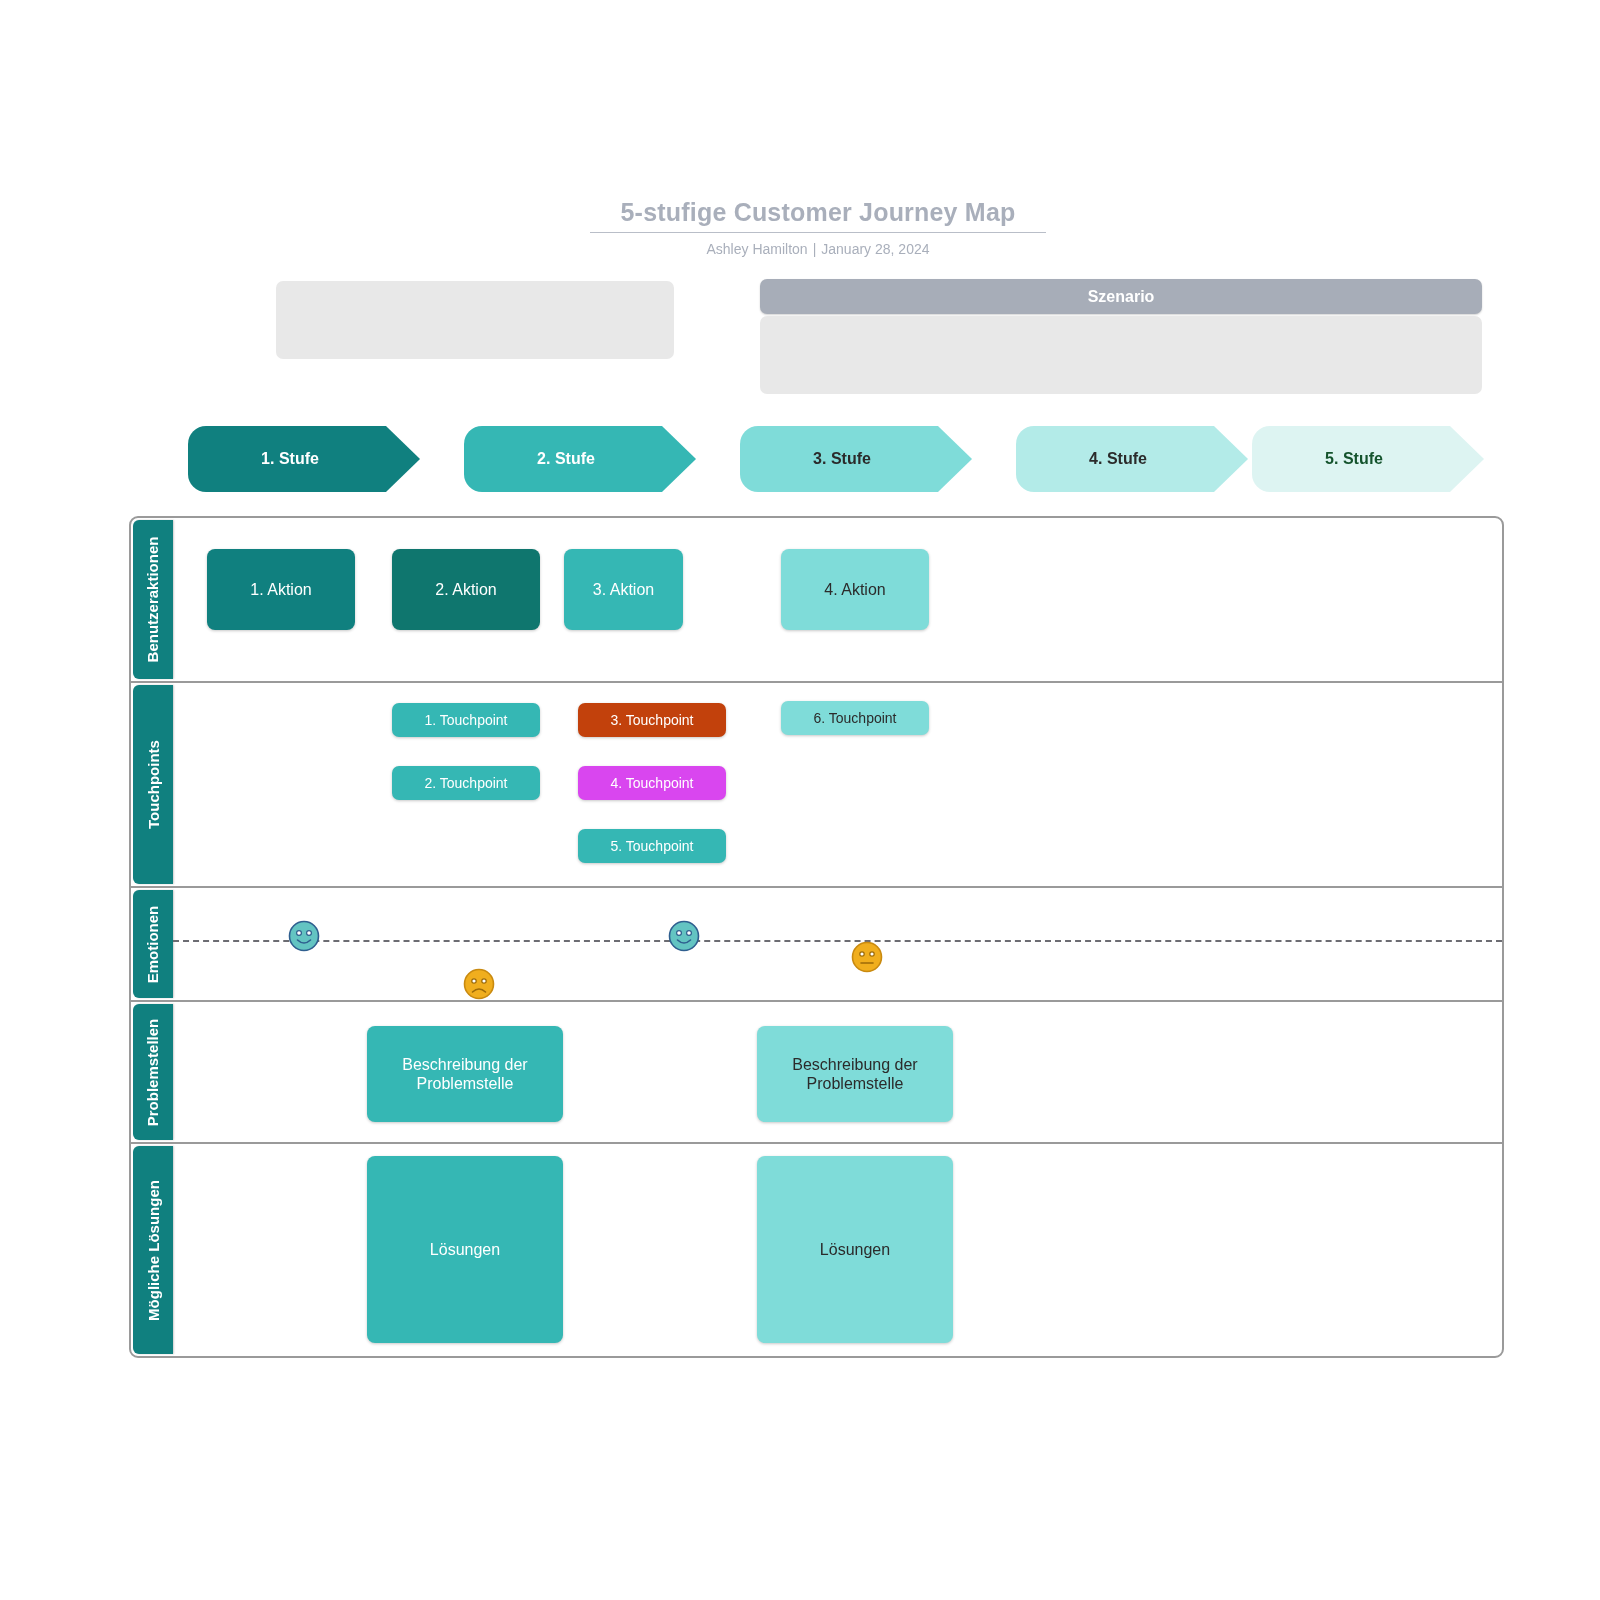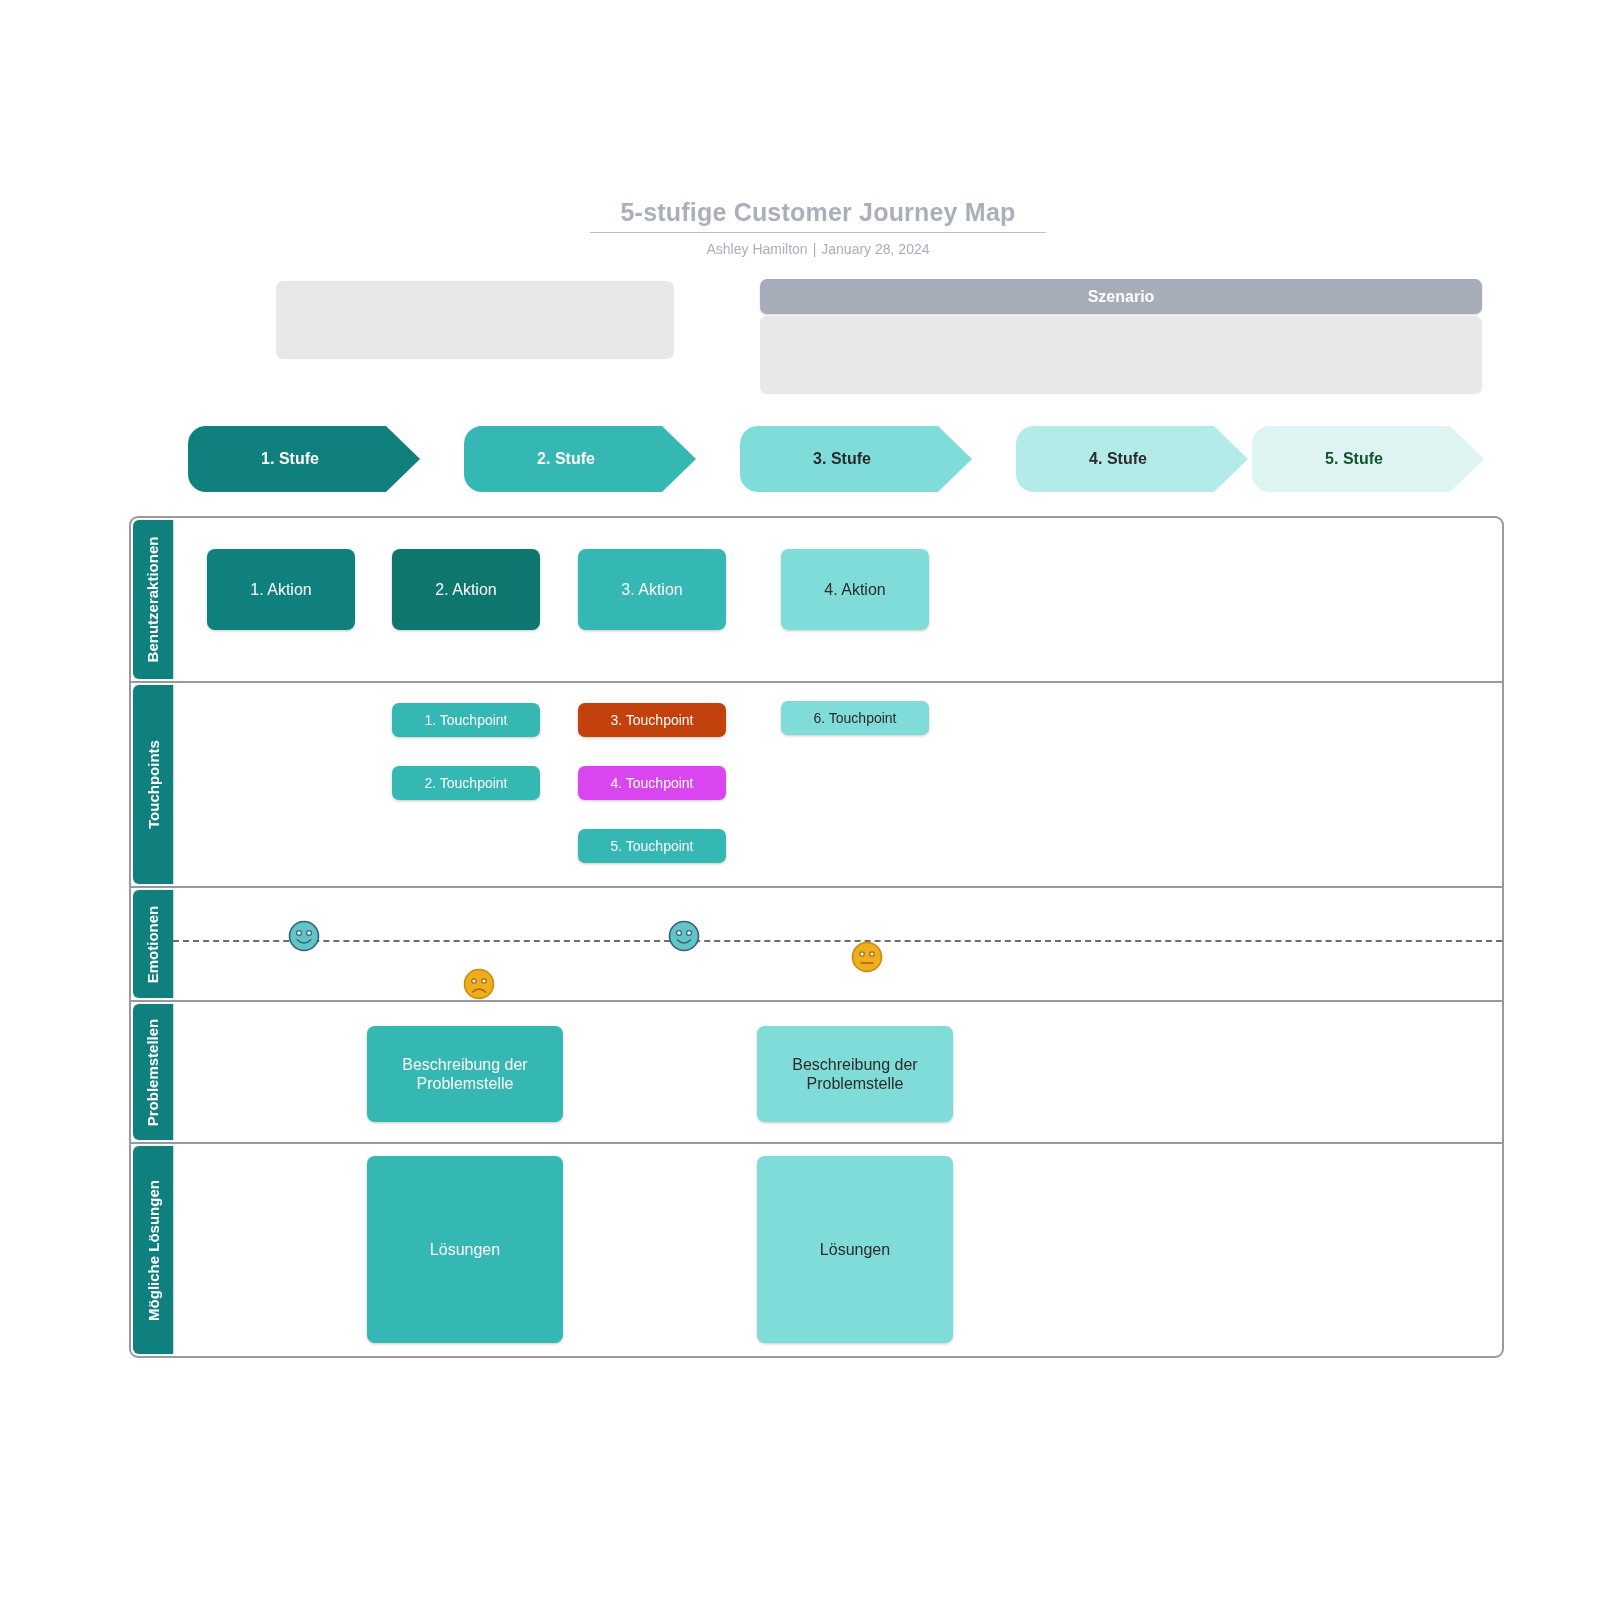--- a/index.html
+++ b/index.html
@@ -216,21 +216,21 @@
     <div class="row-label">
         <span>Benutzeraktionen</span>
       </div>
     <div class="row-body">
       <div class="card" id="action-0" style="left: 34px; top: 31px; width: 148px; height: 81px; background: rgb(16, 128, 127); color: rgb(255, 255, 255);">
           <span>1. Aktion</span>
         </div>
       <div class="card" id="action-1" style="left: 219px; top: 31px; width: 148px; height: 81px; background: #0f766e; color: rgb(255, 255, 255);">
           <span>2. Aktion</span>
         </div>
-      <div class="card" id="action-2" style="left: 405px; top: 31px; width: 148px; height: 81px; background: rgb(53, 183, 180); color: rgb(255, 255, 255);">
+      <div class="card" id="action-2" style="left: 391px; top: 31px; width: 119px; height: 81px; background: rgb(53, 183, 180); color: rgb(255, 255, 255);">
           <span>3. Aktion</span>
         </div>
       <div class="card" id="action-3" style="left: 608px; top: 31px; width: 148px; height: 81px; background: rgb(127, 220, 217); color: rgb(43, 43, 43);">
           <span>4. Aktion</span>
         </div>
     </div>
   </div>
 
   <div class="grid-row" id="row-touchpoints" style="top:165px; height:205px;">
     <div class="row-label">

